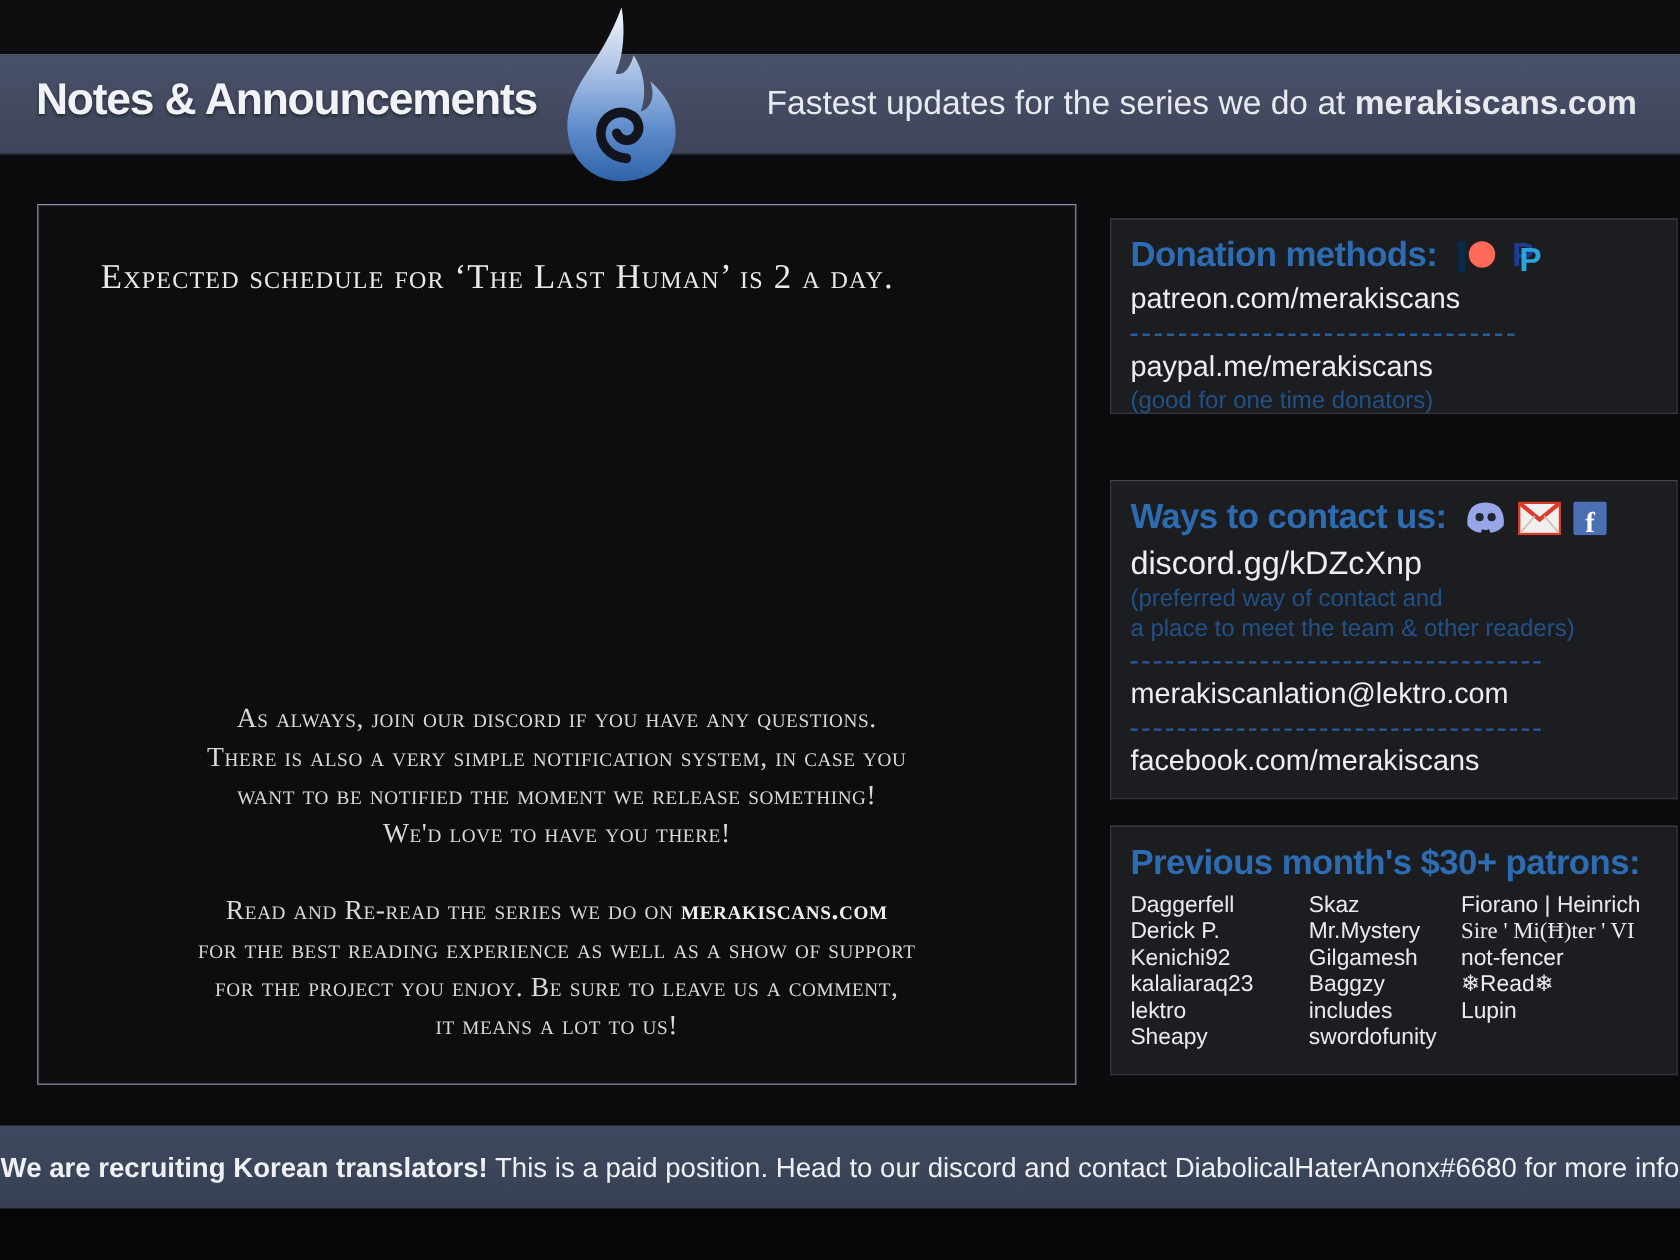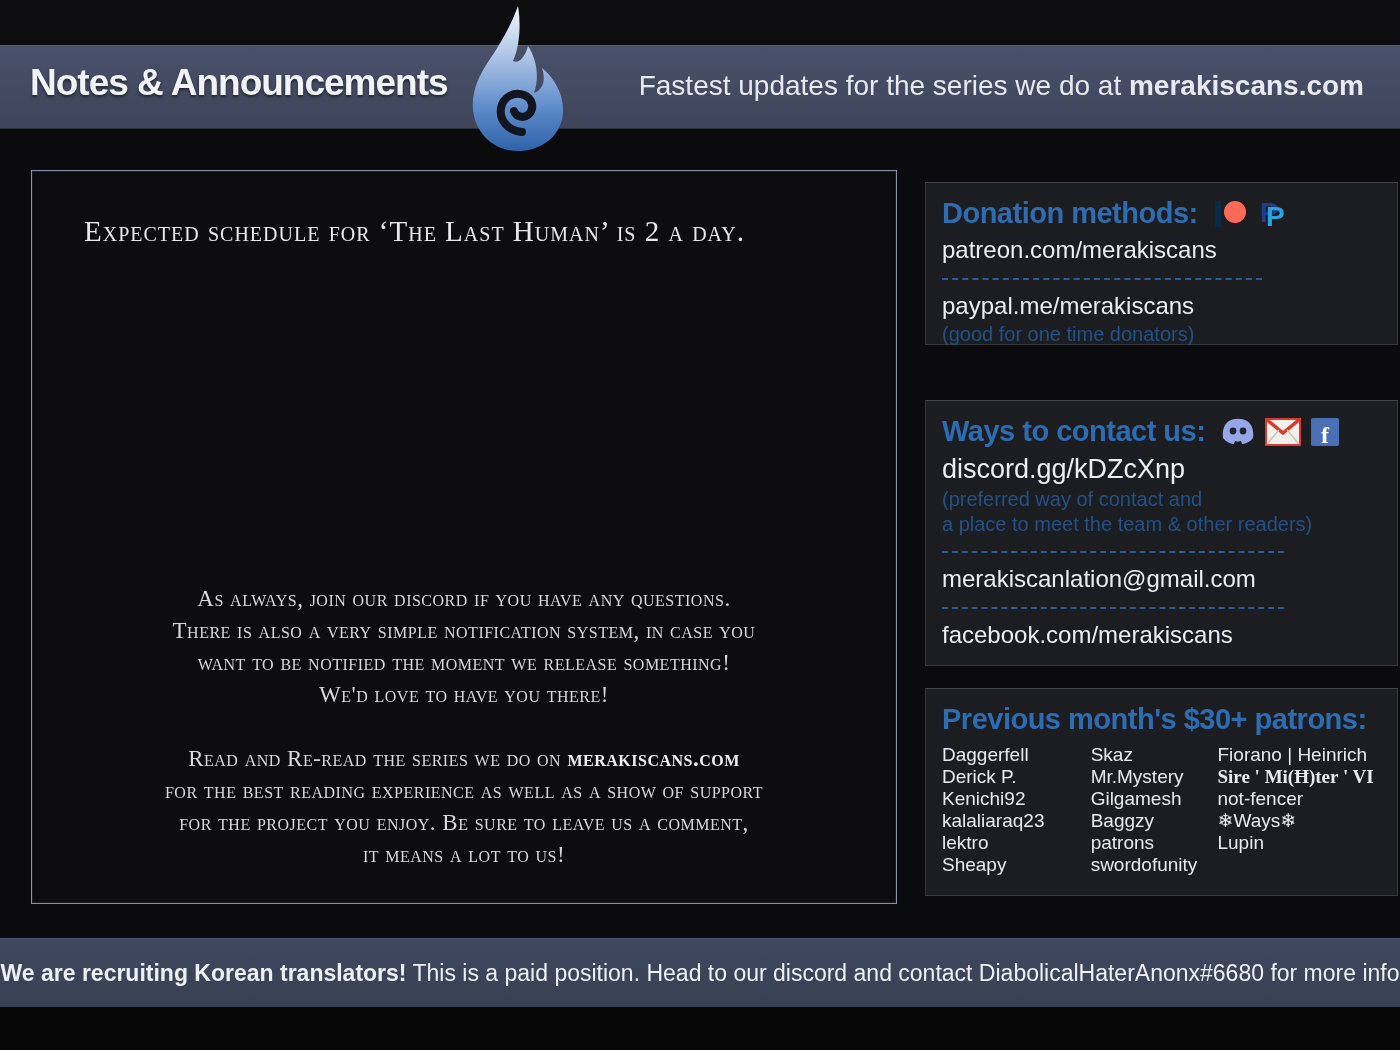--- a/index.html
+++ b/index.html
@@ -34,21 +34,21 @@
   .dash{border:none;border-top:2px dashed #2a5c99;margin:14px 0 12px 0;width:320px;}
   .dash.wide{width:342px;}
   .title-row{display:flex;align-items:center;gap:10px;}
   .icon-row{display:flex;align-items:center;gap:10px;margin-left:6px;}
   
   .patron-cols{display:flex;margin-top:8px;}
   .patron-col{display:flex;flex-direction:column;font-size:19px;line-height:22px;color:#e9eaee;}
   .patron-col.c1{width:150px;}
   .patron-col.c2{width:128px;}
   .patron-col.c3{width:165px;}
-  .blackletter{font-family:"Liberation Serif",serif;font-weight:bold;}
+  .blackletter{font-family:"Liberation Serif",serif;font-weight:normal;}
   
   .footerbar{position:absolute;left:0;top:938px;width:1400px;height:69px;
              background:linear-gradient(#404861,#384052);
              border-top:1px solid #4d5570;border-bottom:1px solid #23283a;
              display:flex;align-items:center;justify-content:center;}
   .footer-text{font-size:23px;color:#eef0f4;font-weight:300;}
   .footer-text b{font-weight:bold;}
   .bottomstrip{position:absolute;left:0;top:1007px;width:1400px;height:43px;background:#070708;}
   
   .mini-icon{display:inline-block;}
@@ -133,49 +133,49 @@
           <text x="10" y="25" font-size="24" font-weight="bold" font-family="Liberation Serif, serif" fill="#ffffff">f</text>
         </svg>
       </span>
     </div>
     <div class="url big">discord.gg/kDZcXnp</div>
     <div class="note">
       <div>(preferred way of contact and</div>
       <div>a place to meet the team &amp; other readers)</div>
     </div>
     <hr class="dash wide">
-    <div class="url">merakiscanlation@gmail.com</div>
+    <div class="url">merakiscanlation@lektro.com</div>
     <hr class="dash wide">
     <div class="url">facebook.com/merakiscans</div>
   </div>
 
   <div class="sidepanel" style="top:688px;height:208px;">
     <div class="panel-title">Previous month's $30+ patrons:</div>
     <div class="patron-cols">
       <div class="patron-col c1">
         <span>Daggerfell</span>
         <span>Derick P.</span>
         <span>Kenichi92</span>
         <span>kalaliaraq23</span>
         <span>lektro</span>
         <span>Sheapy</span>
       </div>
       <div class="patron-col c2">
         <span>Skaz</span>
         <span>Mr.Mystery</span>
         <span>Gilgamesh</span>
         <span>Baggzy</span>
-        <span>patrons</span>
+        <span>includes</span>
         <span>swordofunity</span>
       </div>
       <div class="patron-col c3">
         <span>Fiorano | Heinrich</span>
         <span class="blackletter">Sire ' Mi(Ħ)ter ' VI</span>
         <span>not-fencer</span>
-        <span>❄Ways❄</span>
+        <span>❄Read❄</span>
         <span>Lupin</span>
       </div>
     </div>
   </div>
 
   <div class="footerbar">
     <div class="footer-text"><b>We are recruiting  Korean translators!</b><span> This is a paid position. Head to our discord and contact DiabolicalHaterAnonx#6680 for more info</span></div>
   </div>
   <div class="bottomstrip"></div>
 

